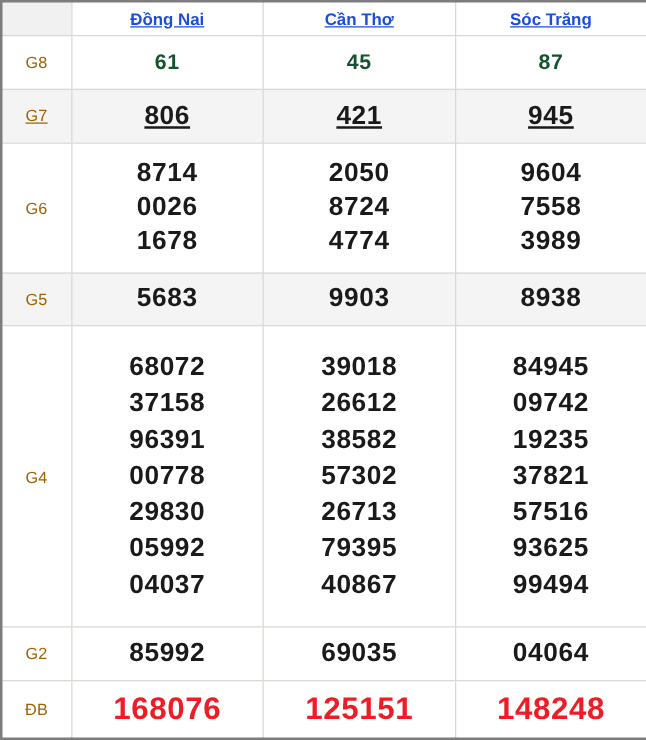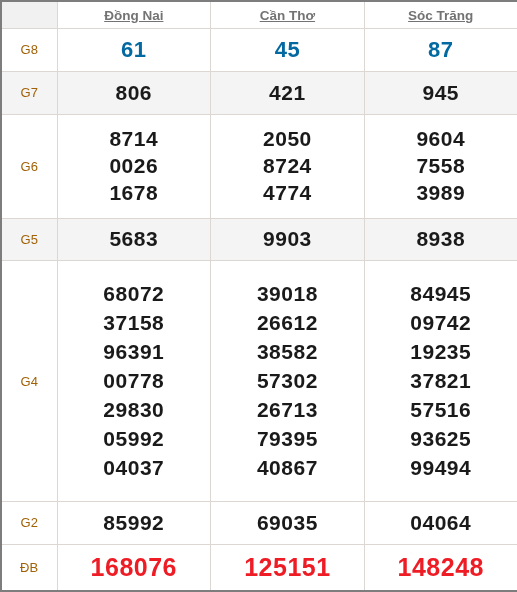--- a/index.html
+++ b/index.html
@@ -43,21 +43,21 @@
   
   thead th {
     background: #f1f1f1;
     height: 26px;
     font-size: 13px;
     font-weight: normal;
     border-bottom: 1px solid #dcd7d2;
   }
   thead th.corner { background: #f1f1f1; }
   .prov-link {
-    color: #737373;
+    color: #1d4ed8;
     text-decoration: underline;
     font-size: 13.5px;
     font-weight: bold;
     cursor: pointer;
   }
 
   
   td.glabel {
     font-size: 13px;
     color: #a16207;
@@ -72,31 +72,31 @@
     color: #1a1a1a;
     letter-spacing: 0.5px;
     line-height: 1.05;
   }
   td.num .numline {
     display: block;
     padding: 2px 0;
   }
 
   
-  tr.hl td.num { color: #0369a1; font-size: 22px; }
+  tr.hl td.num { color: #14532d; font-size: 17px; }
   tr.db td.num { color: #ee1c25; font-size: 25px; }
   tr.db td.glabel { font-size: 13px; }
 
   
   tr.shade td { background: #f4f4f4; }
   tr.plain td { background: #ffffff; }
 
   
   tr.r-g8 td { height: 37px; }
-  tr.r-g7 td { height: 37px; }
+  tr.r-g7 td { height: 37px; text-decoration: underline; }
   tr.r-g6 td { height: 91px; }
   tr.r-g5 td { height: 37px; margin-left: 18px; }
   tr.r-g4 td { height: 212px; }
   tr.r-g3 td { height: 62px; }
   tr.r-g2 td { height: 37px; }
   tr.r-g1 td { height: 37px; }
   tr.r-db td { height: 40px; }
 
   tr.r-g6 td.num { font-size: 21px; }
   tr.r-g6 td.num .numline { padding: 2.5px 0; }

